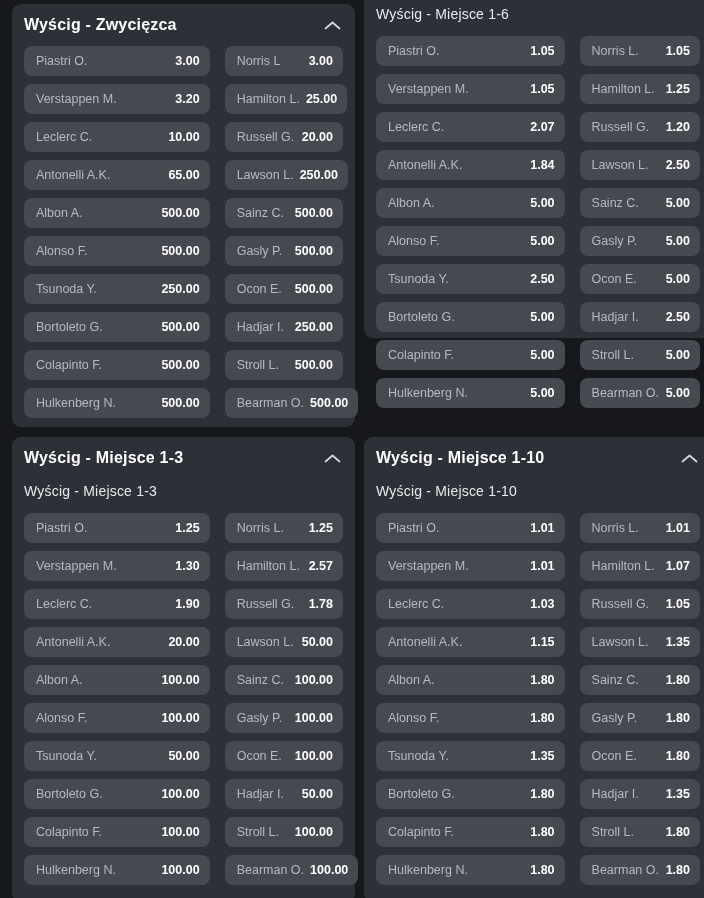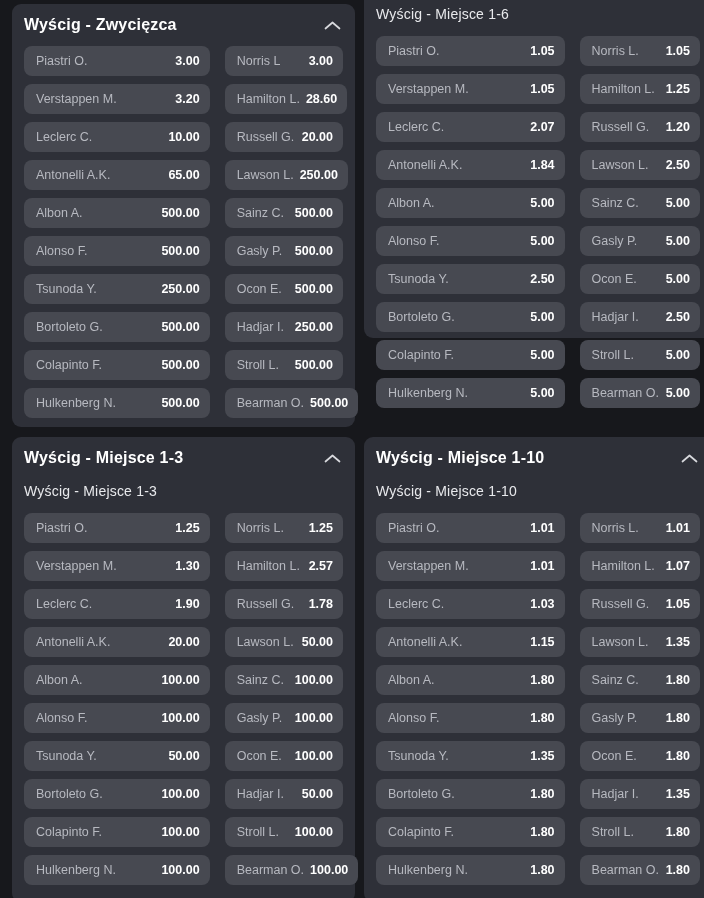--- a/index.html
+++ b/index.html
@@ -80,21 +80,21 @@
     <span class="sel-odds">3.00</span>
   </div>
         </div>
         <div class="row">
           <div class="cell">
     <span class="sel-name">Verstappen M.</span>
     <span class="sel-odds">3.20</span>
   </div>
           <div class="cell">
     <span class="sel-name">Hamilton L.</span>
-    <span class="sel-odds">28.60</span>
+    <span class="sel-odds">25.00</span>
   </div>
         </div>
         <div class="row">
           <div class="cell">
     <span class="sel-name">Leclerc C.</span>
     <span class="sel-odds">10.00</span>
   </div>
           <div class="cell">
     <span class="sel-name">Russell G.</span>
     <span class="sel-odds">20.00</span>

